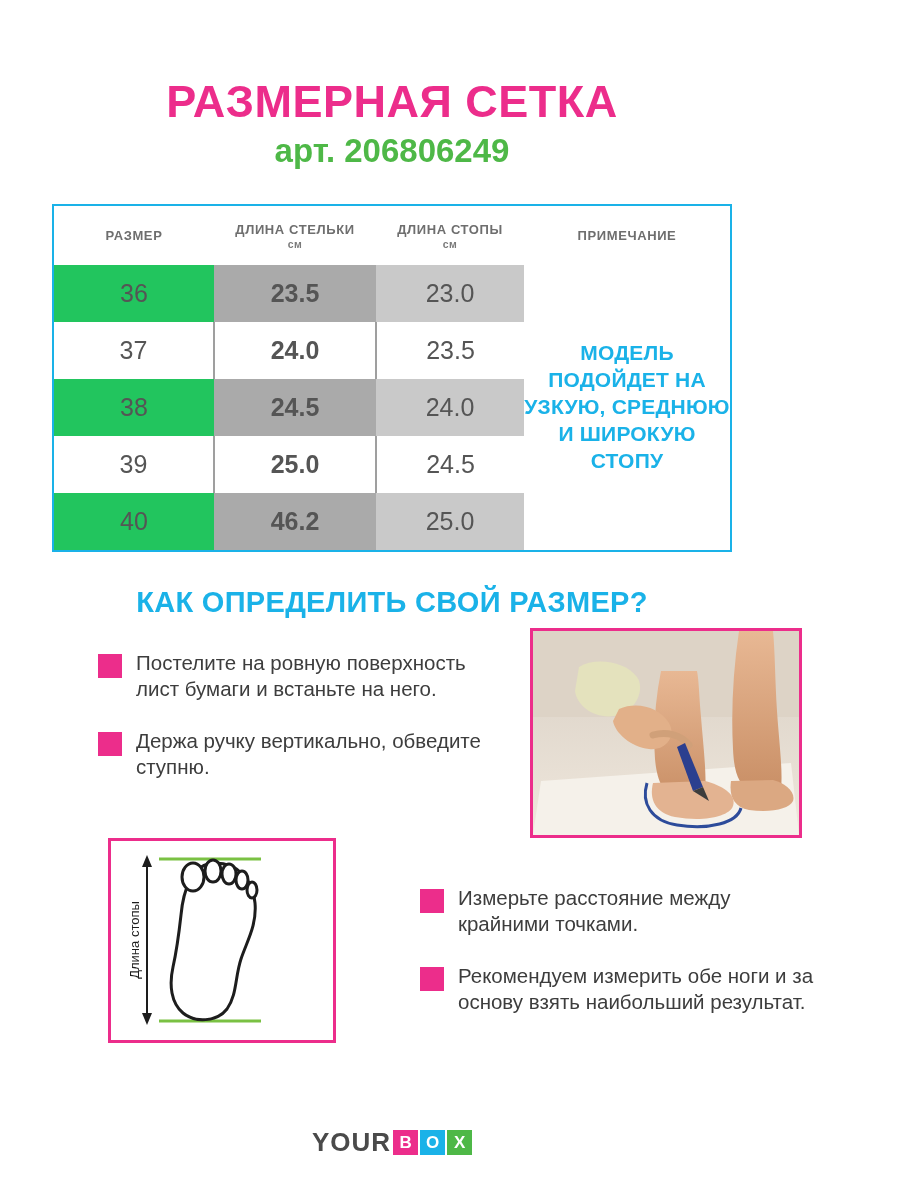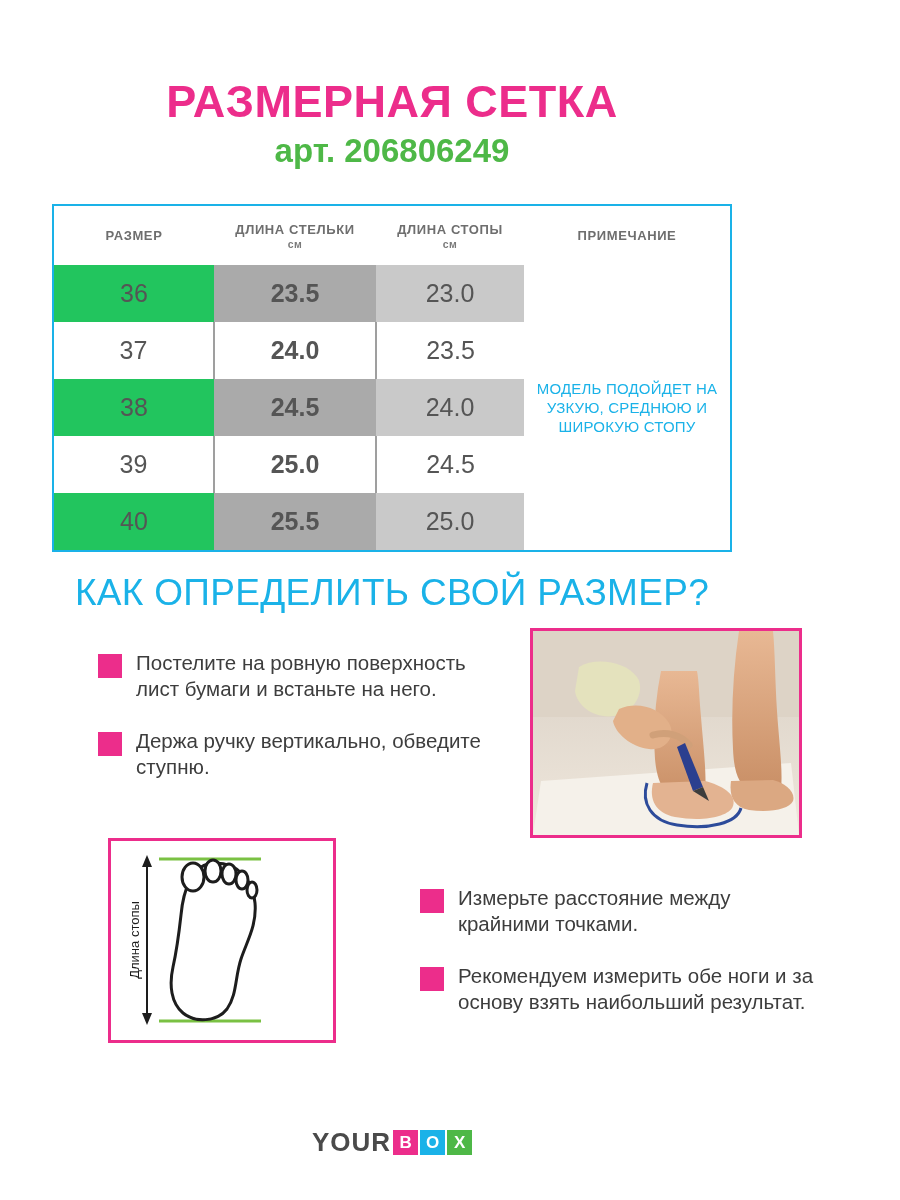--- a/index.html
+++ b/index.html
@@ -97,34 +97,34 @@
   }
   .row-plain td.cell-size { border-bottom: 0; }
   .note-cell {
     background: #ffffff;
     vertical-align: middle;
     text-align: center;
     padding: 0 8px;
   }
   .note-text {
     color: #1ab2e8;
-    font-weight: normal;
-    font-size: 15px;
+    font-weight: bold;
+    font-size: 21px;
     line-height: 1.28;
     letter-spacing: 0.2px;
   }
 
   
   .how-title {
     text-align: center;
     color: #1ab2e8;
-    font-weight: normal;
-    font-size: 37px;
+    font-weight: bold;
+    font-size: 29px;
     letter-spacing: 0.3px;
-    margin: 20px 0 0 0;
+    margin: 34px 0 0 0;
   }
 
   
   .steps-top {
     position: absolute;
     left: 98px;
     top: 630px;
     width: 400px;
     margin-top: 20px;
   }
@@ -263,21 +263,21 @@
           <td class="cell-insole">24.5</td>
           <td class="cell-foot">24.0</td>
         </tr>
         <tr class="row-plain">
           <td class="cell-size">39</td>
           <td class="cell-insole">25.0</td>
           <td class="cell-foot">24.5</td>
         </tr>
         <tr class="row-alt">
           <td class="cell-size">40</td>
-          <td class="cell-insole">25.5</td>
+          <td class="cell-insole">46.2</td>
           <td class="cell-foot">25.0</td>
         </tr>
       </tbody>
     </table>
   </div>
 
   <div class="how-title">КАК ОПРЕДЕЛИТЬ СВОЙ РАЗМЕР?</div>
 
   <div class="steps-top">
     <div class="step">

